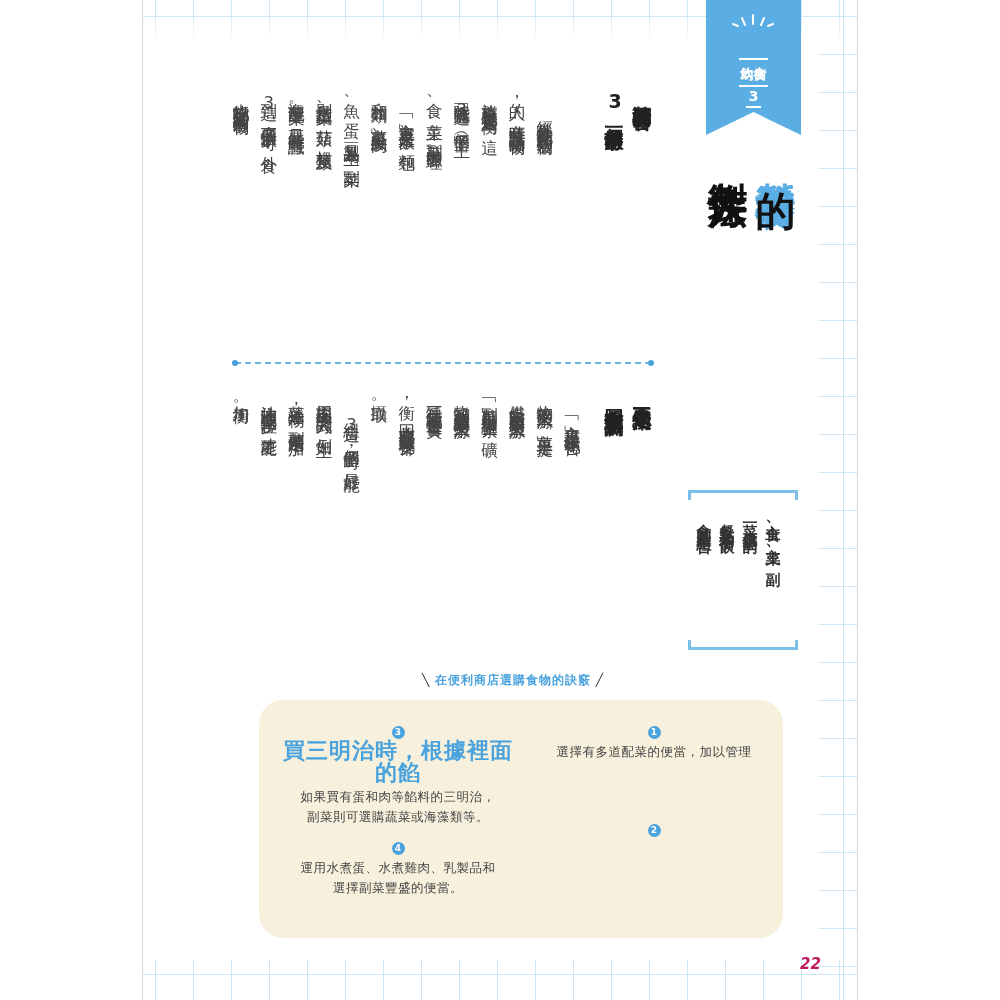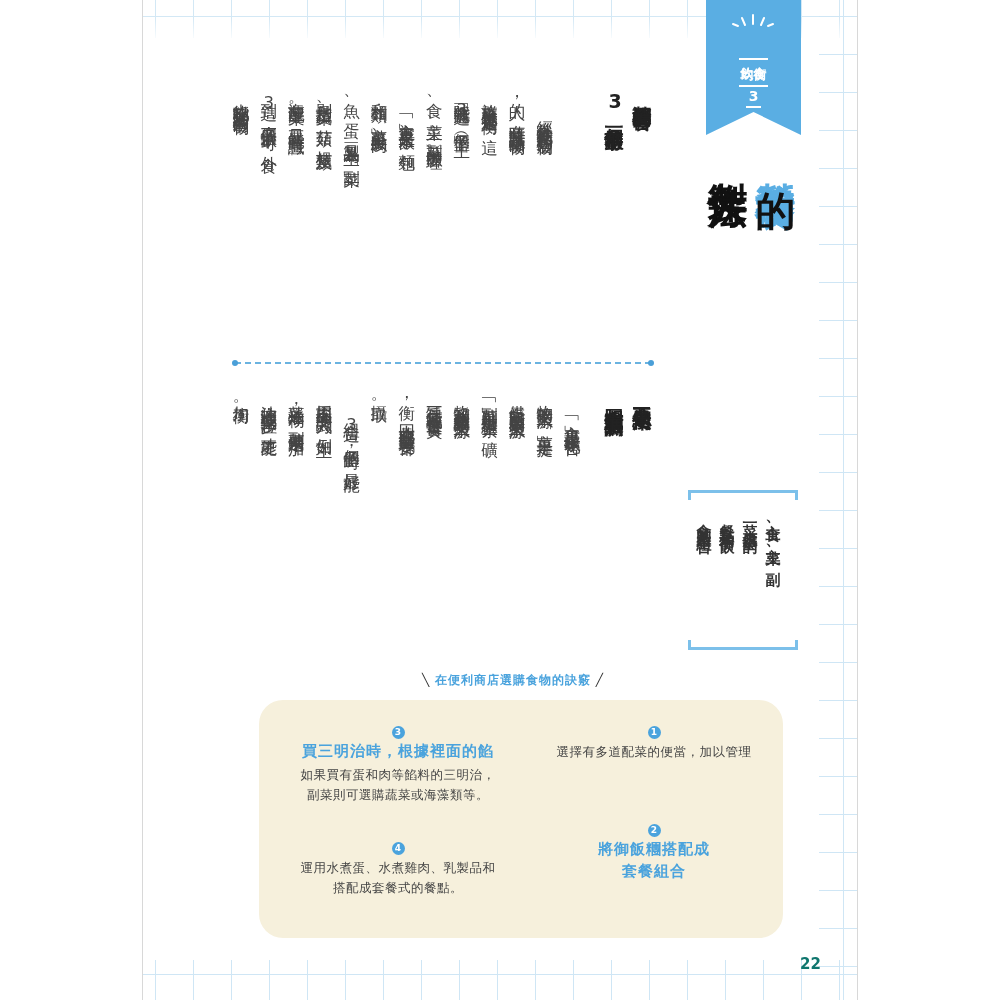--- a/index.html
+++ b/index.html
@@ -42,24 +42,24 @@
   .callout .bracket-bottom { bottom:0; border-top:none; }
   .callout-text { right:14px; top:22px; font-size:15px; font-weight:bold; color:#333; line-height:23px; letter-spacing:3px; }
 
   .panel-title { position:absolute; left:255px; top:672px; width:230px; text-align:center; color:#4aa3dd;
      font-size:12px; font-weight:bold; letter-spacing:1px; }
   .panel-title .slash { color:#333; font-weight:normal; }
   .panel { position:absolute; left:116px; top:700px; width:524px; height:238px; background:#f6f0dc; border-radius:24px; }
   .tip { position:absolute; text-align:center; }
   .tip .num { display:inline-block; width:13px; height:13px; border-radius:50%; background:#4aa3dd; color:#fff;
      font-size:9px; font-weight:bold; line-height:13px; text-align:center; }
-  .tip .tip-title { color:#4aa3dd; font-size:15px; font-weight:bold; line-height:22px; letter-spacing:1px; margin-top:1px; }
+  .tip .tip-title { color:#4aa3dd; font-size:22px; font-weight:bold; line-height:22px; letter-spacing:1px; margin-top:1px; }
   .tip .tip-body { color:#444; font-size:12.5px; line-height:20px; margin-top:3px; letter-spacing:.5px; }
 
-  .page-num { position:absolute; left:657px; top:955px; font-size:15px; font-weight:bold; color:#0f766e; }
+  .page-num { position:absolute; left:657px; top:955px; font-size:15px; font-weight:bold; color:#be185d;font-style:italic; }
 </style>
 </head>
 <body>
 
 <div class="page">
   <div class="grid-top"></div>
   <div class="fade-top"></div>
   <div class="grid-right"></div>
   <div class="grid-bottom"></div>
 
@@ -152,34 +152,30 @@
       <div class="tip-body">
         <div>如果買有蛋和肉等餡料的三明治，</div>
         <div>副菜則可選購蔬菜或海藻類等。</div>
       </div>
     </div>
 
     <div class="tip" style="left:14px; top:136px; width:250px;">
       <span class="num">4</span>
       <div class="tip-body">
         <div>運用水煮蛋、水煮雞肉、乳製品和</div>
-        <div>搭配成套餐式的餐點。</div>
+        <div>選擇副菜豐盛的便當。</div>
       </div>
     </div>
 
     <div class="tip" style="left:270px; top:20px; width:250px;">
       <span class="num">1</span>
       <div class="tip-body">
         <div>選擇有多道配菜的便當，加以管理</div>
       </div>
     </div>
 
     <div class="tip" style="left:270px; top:118px; width:250px;">
       <span class="num">2</span>
-      <div class="tip-title">
-        <div>將御飯糰搭配成</div>
-        <div>套餐組合</div>
-      </div>
     </div>
   </div>
 
   <div class="page-num">22</div>
 </div>
 
 </body></html>

